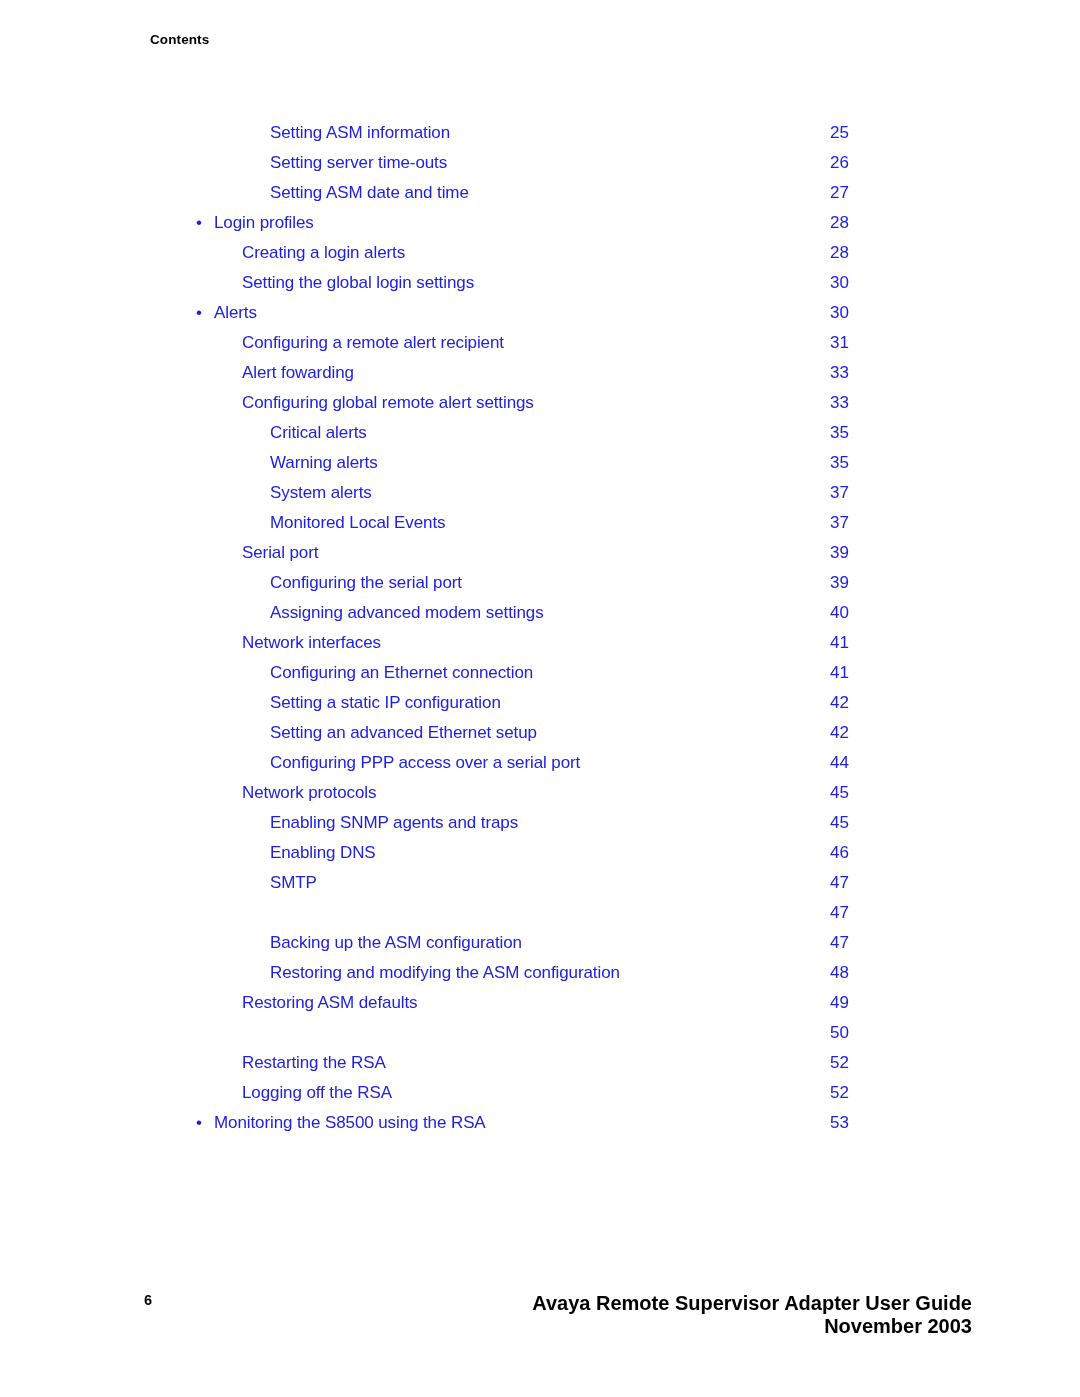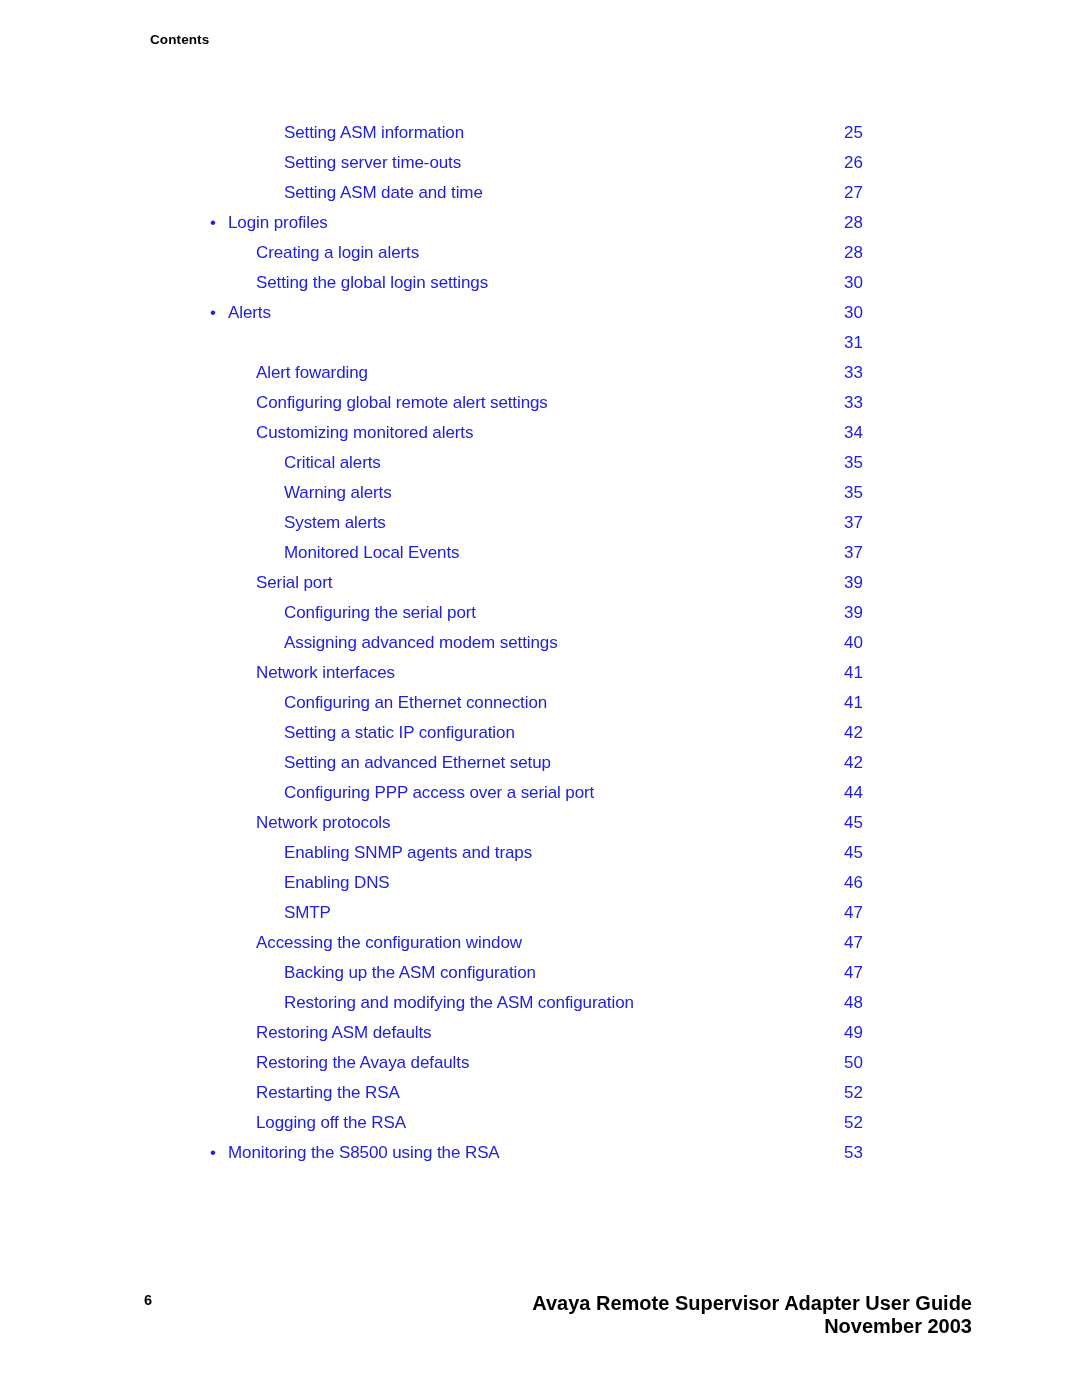--- a/index.html
+++ b/index.html
@@ -30,21 +30,21 @@
     top: 32px;
     font-size: 13.5px;
     font-weight: bold;
     color: #000000;
     letter-spacing: 0.1px;
   }
 
   
   .toc {
     position: absolute;
-    left: 14px;
+    left: 0;
     top: 118px;
     width: 868px;
   }
 
   .toc-row {
     position: relative;
     height: 30px;
     line-height: 30px;
     white-space: nowrap;
   }
@@ -142,35 +142,32 @@
       <div class="toc-row">
         <span class="toc-title lvl2">Setting the global login settings</span>
         <span class="toc-page">30</span>
       </div>
       <div class="toc-row">
         <span class="toc-bullet">•</span>
         <span class="toc-title lvl1">Alerts</span>
         <span class="toc-page">30</span>
       </div>
       <div class="toc-row">
+        <span class="toc-title lvl2">Configuring a remote alert recipient</span>
         <span class="toc-page">31</span>
       </div>
       <div class="toc-row">
         <span class="toc-title lvl2">Alert fowarding</span>
         <span class="toc-page">33</span>
       </div>
       <div class="toc-row">
         <span class="toc-title lvl2">Configuring global remote alert settings</span>
         <span class="toc-page">33</span>
       </div>
       <div class="toc-row">
-        <span class="toc-title lvl2">Customizing monitored alerts</span>
-        <span class="toc-page">34</span>
-      </div>
-      <div class="toc-row">
         <span class="toc-title lvl3">Critical alerts</span>
         <span class="toc-page">35</span>
       </div>
       <div class="toc-row">
         <span class="toc-title lvl3">Warning alerts</span>
         <span class="toc-page">35</span>
       </div>
       <div class="toc-row">
         <span class="toc-title lvl3">System alerts</span>
         <span class="toc-page">37</span>
@@ -221,37 +218,35 @@
       </div>
       <div class="toc-row">
         <span class="toc-title lvl3">Enabling DNS</span>
         <span class="toc-page">46</span>
       </div>
       <div class="toc-row">
         <span class="toc-title lvl3">SMTP</span>
         <span class="toc-page">47</span>
       </div>
       <div class="toc-row">
-        <span class="toc-title lvl2">Accessing the configuration window</span>
         <span class="toc-page">47</span>
       </div>
       <div class="toc-row">
         <span class="toc-title lvl3">Backing up the ASM configuration</span>
         <span class="toc-page">47</span>
       </div>
       <div class="toc-row">
         <span class="toc-title lvl3">Restoring and modifying the ASM configuration</span>
         <span class="toc-page">48</span>
       </div>
       <div class="toc-row">
         <span class="toc-title lvl2">Restoring ASM defaults</span>
         <span class="toc-page">49</span>
       </div>
       <div class="toc-row">
-        <span class="toc-title lvl2">Restoring the Avaya defaults</span>
         <span class="toc-page">50</span>
       </div>
       <div class="toc-row">
         <span class="toc-title lvl2">Restarting the RSA</span>
         <span class="toc-page">52</span>
       </div>
       <div class="toc-row">
         <span class="toc-title lvl2">Logging off the RSA</span>
         <span class="toc-page">52</span>
       </div>

